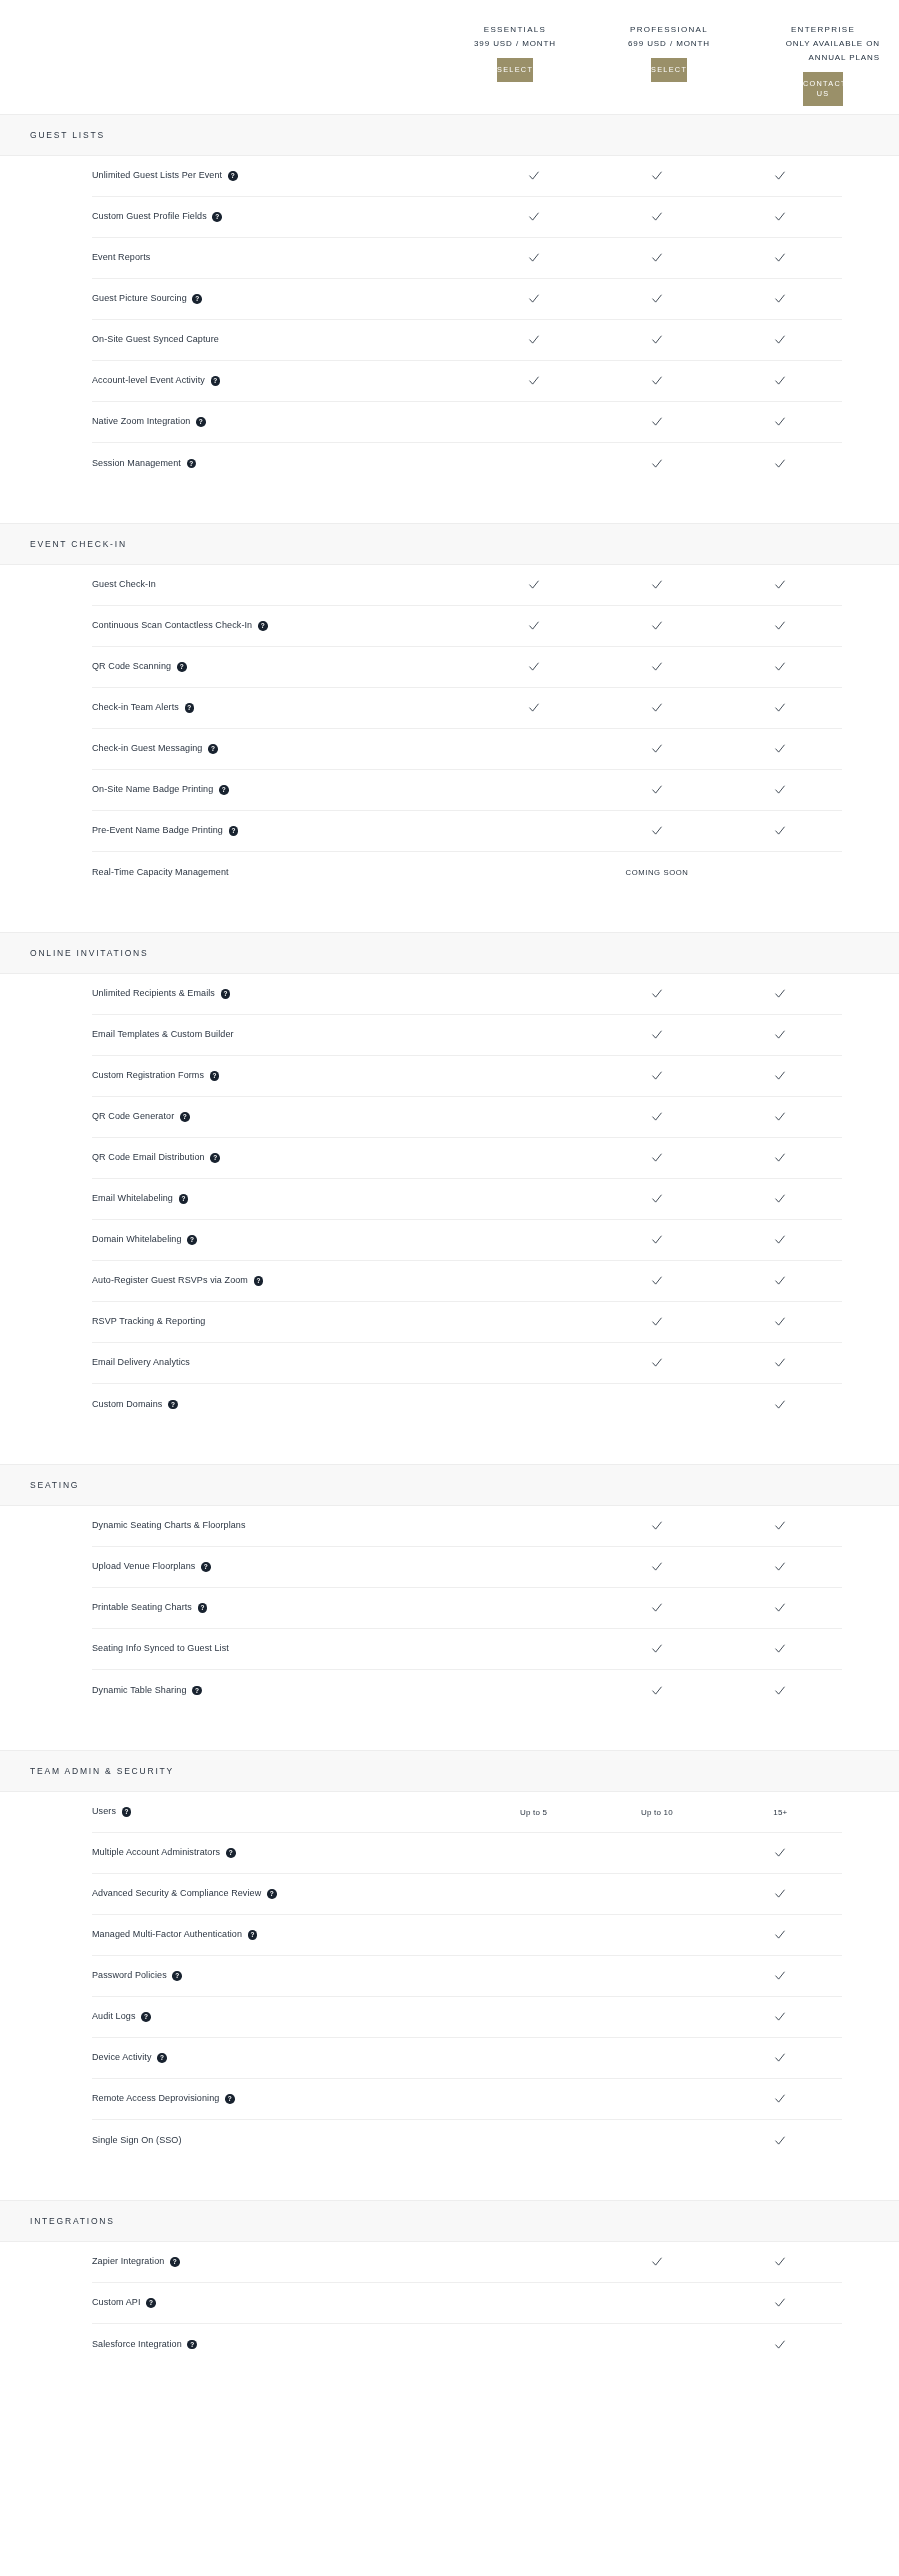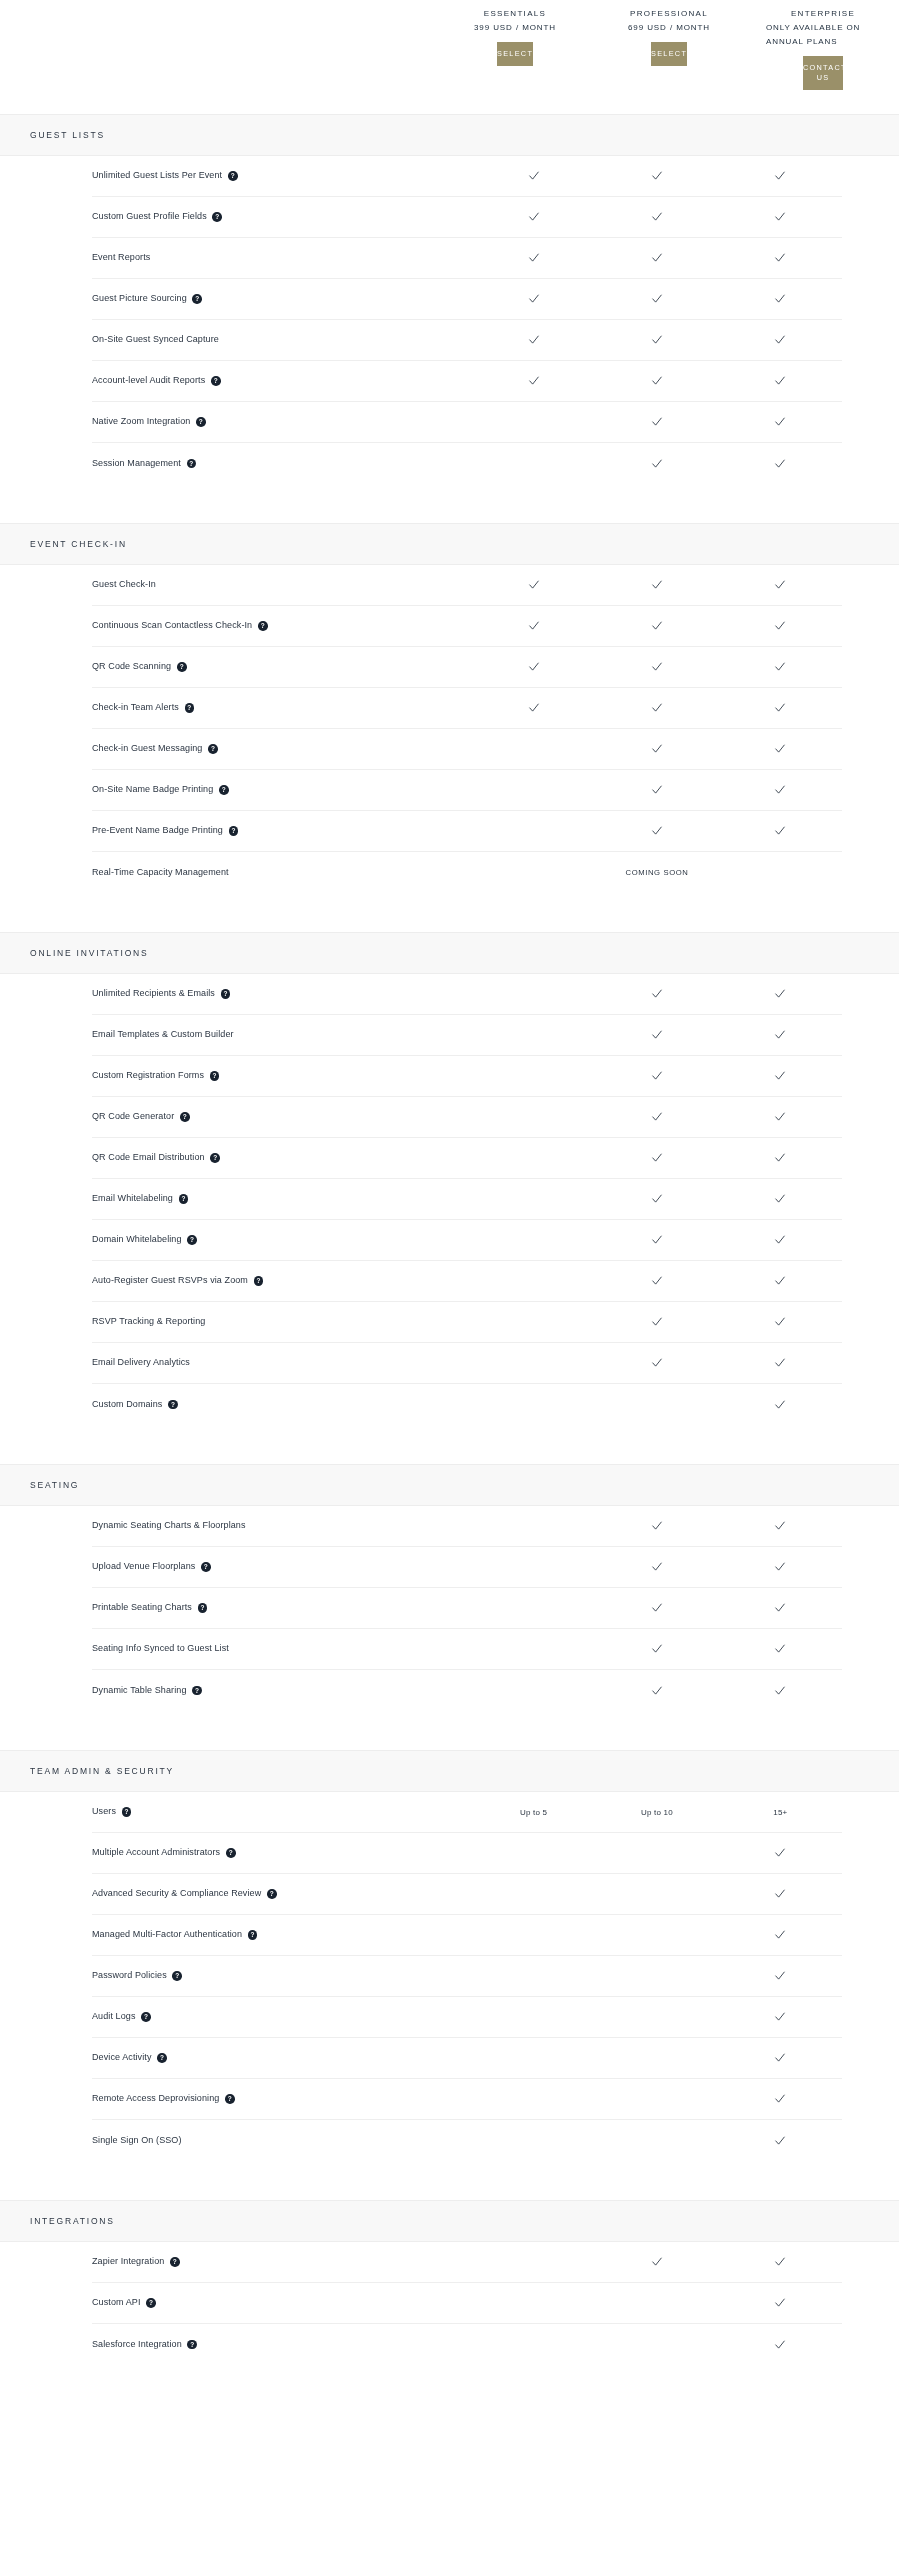--- a/index.html
+++ b/index.html
@@ -24,37 +24,38 @@
   .plan-cols {
     flex: 1;
     display: flex;
   }
   .plan-col {
     flex: 1 1 0;
     display: flex;
     flex-direction: column;
     align-items: center;
     padding-top: 6.5px;
+    margin-top: 16px;
   }
   .plan-name {
     font-size: 8px;
     letter-spacing: 1.3px;
     color: #22303f;
     text-transform: uppercase;
     font-weight: 400;
     line-height: 14px;
     text-align: center;
   }
   .plan-price {
     font-size: 8px;
     letter-spacing: 0.9px;
     color: #22303f;
     text-transform: uppercase;
     line-height: 14px;
-    text-align: left;
+    text-align: right;
     max-width: 114px;
   }
   .plan-btn {
     margin-top: 7.3px;
     background: #9a9069;
     color: #ffffff;
     border: none;
     font-family: "Liberation Sans", sans-serif;
     font-size: 7.3px;
     letter-spacing: 1.3px;
@@ -307,21 +308,21 @@
               <span class="check">
                 <svg width="12" height="12" viewBox="0 0 15 15" aria-hidden="true">
                   <path d="M2.2 7.4 L5.8 11.4 L12.8 2.6" fill="none" stroke="#2b3542" stroke-width="1.1" stroke-linecap="round" stroke-linejoin="round"></path>
                 </svg>
               </span>
             </div>
           </div>
         </div>
         <div class="row">
           <div class="row-label">
-            <span>Account-level Audit Reports</span>
+            <span>Account-level Event Activity</span>
             <span class="help-icon">?</span>
           </div>
           <div class="row-cells">
             <div class="cell">
               <span class="check">
                 <svg width="12" height="12" viewBox="0 0 15 15" aria-hidden="true">
                   <path d="M2.2 7.4 L5.8 11.4 L12.8 2.6" fill="none" stroke="#2b3542" stroke-width="1.1" stroke-linecap="round" stroke-linejoin="round"></path>
                 </svg>
               </span>
             </div>

